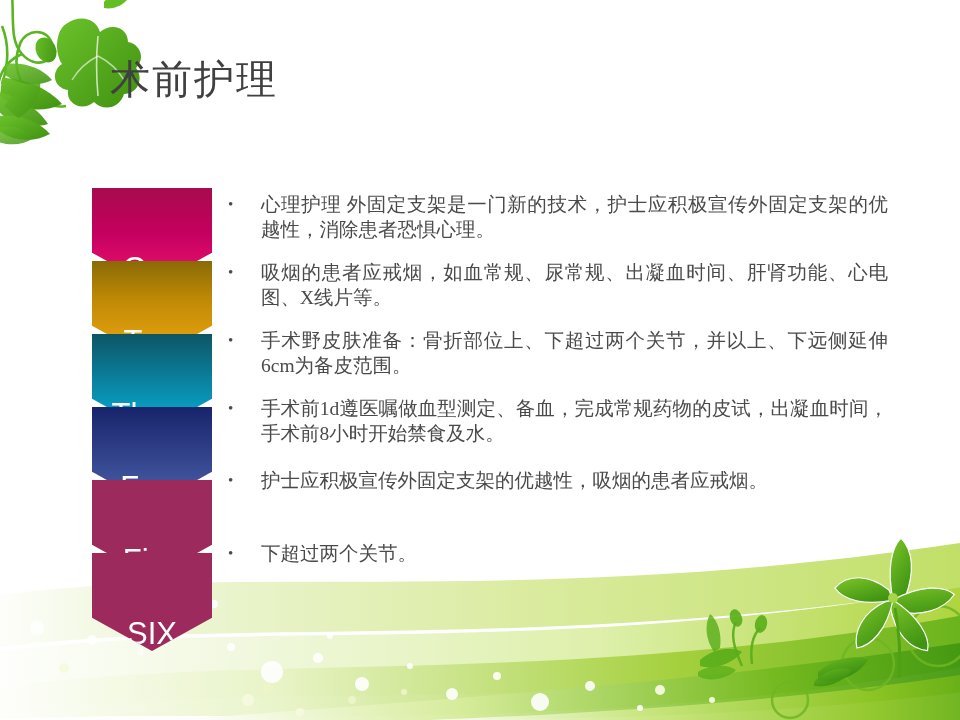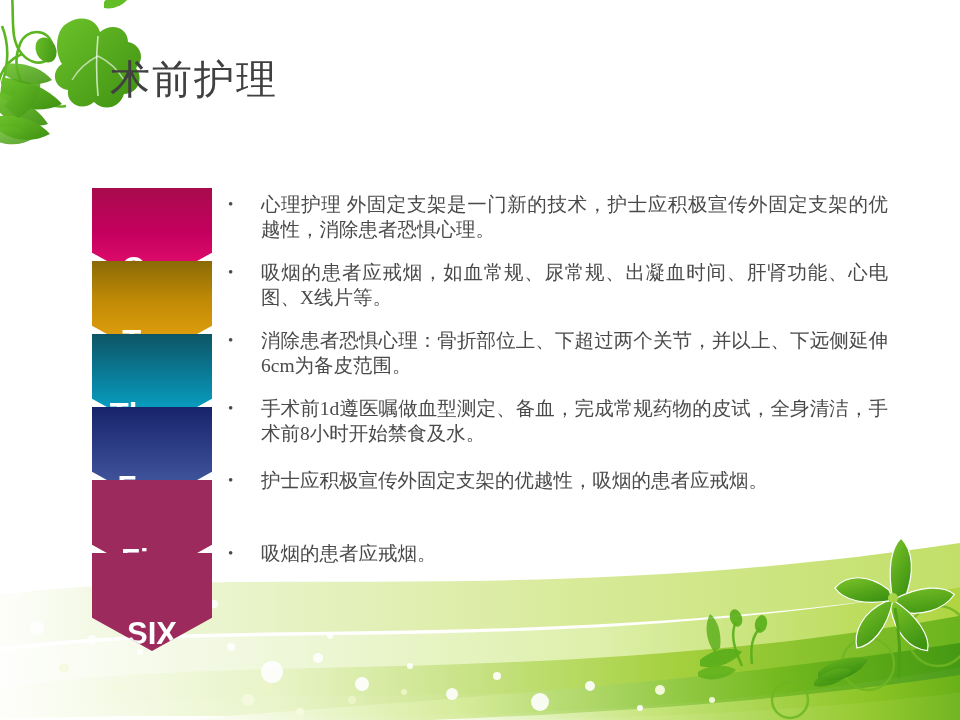--- a/index.html
+++ b/index.html
@@ -55,21 +55,21 @@
     width: 120px;
     height: 98px;
     -webkit-clip-path: polygon(0% 0%, 100% 0%, 100% 66%, 50% 100%, 0% 66%);
     clip-path: polygon(0% 0%, 100% 0%, 100% 66%, 50% 100%, 0% 66%);
     display: flex;
     align-items: flex-end;
     justify-content: center;
   }
   .chevron-label {
     font-family: "Liberation Sans", "DejaVu Sans", sans-serif;
-    font-weight: bold;
+    font-weight: normal;
     font-size: 31px;
     color: #ffffff;
     line-height: 1;
     padding-bottom: 2px;
     text-align: center;
     white-space: nowrap;
   }
 
   .ch0 { top:   0px; background: linear-gradient(to bottom, #a80b4d 0%, #c4005e 45%, #ef1374 100%); }
   .ch1 { top:  73px; background: linear-gradient(to bottom, #8a6a06 0%, #c08a06 40%, #f0a810 100%); }
@@ -316,29 +316,29 @@
     <div class="bullet b0">
       <span class="bullet-dot">•</span>
       <span class="bullet-text">心理护理  外固定支架是一门新的技术，护士应积极宣传外固定支架的优越性，消除患者恐惧心理。</span>
     </div>
     <div class="bullet b1">
       <span class="bullet-dot">•</span>
       <span class="bullet-text">吸烟的患者应戒烟，如血常规、尿常规、出凝血时间、肝肾功能、心电图、X线片等。</span>
     </div>
     <div class="bullet b2">
       <span class="bullet-dot">•</span>
-      <span class="bullet-text">消除患者恐惧心理：骨折部位上、下超过两个关节，并以上、下远侧延伸6cm为备皮范围。</span>
+      <span class="bullet-text">手术野皮肤准备：骨折部位上、下超过两个关节，并以上、下远侧延伸6cm为备皮范围。</span>
     </div>
     <div class="bullet b3">
       <span class="bullet-dot">•</span>
-      <span class="bullet-text">手术前1d遵医嘱做血型测定、备血，完成常规药物的皮试，全身清洁，手术前8小时开始禁食及水。</span>
+      <span class="bullet-text">手术前1d遵医嘱做血型测定、备血，完成常规药物的皮试，出凝血时间，手术前8小时开始禁食及水。</span>
     </div>
     <div class="bullet b4">
       <span class="bullet-dot">•</span>
       <span class="bullet-text">护士应积极宣传外固定支架的优越性，吸烟的患者应戒烟。</span>
     </div>
     <div class="bullet b5">
       <span class="bullet-dot">•</span>
-      <span class="bullet-text">吸烟的患者应戒烟。</span>
+      <span class="bullet-text">下超过两个关节。</span>
     </div>
   </div>
 
 </div>
 
 </body></html>

